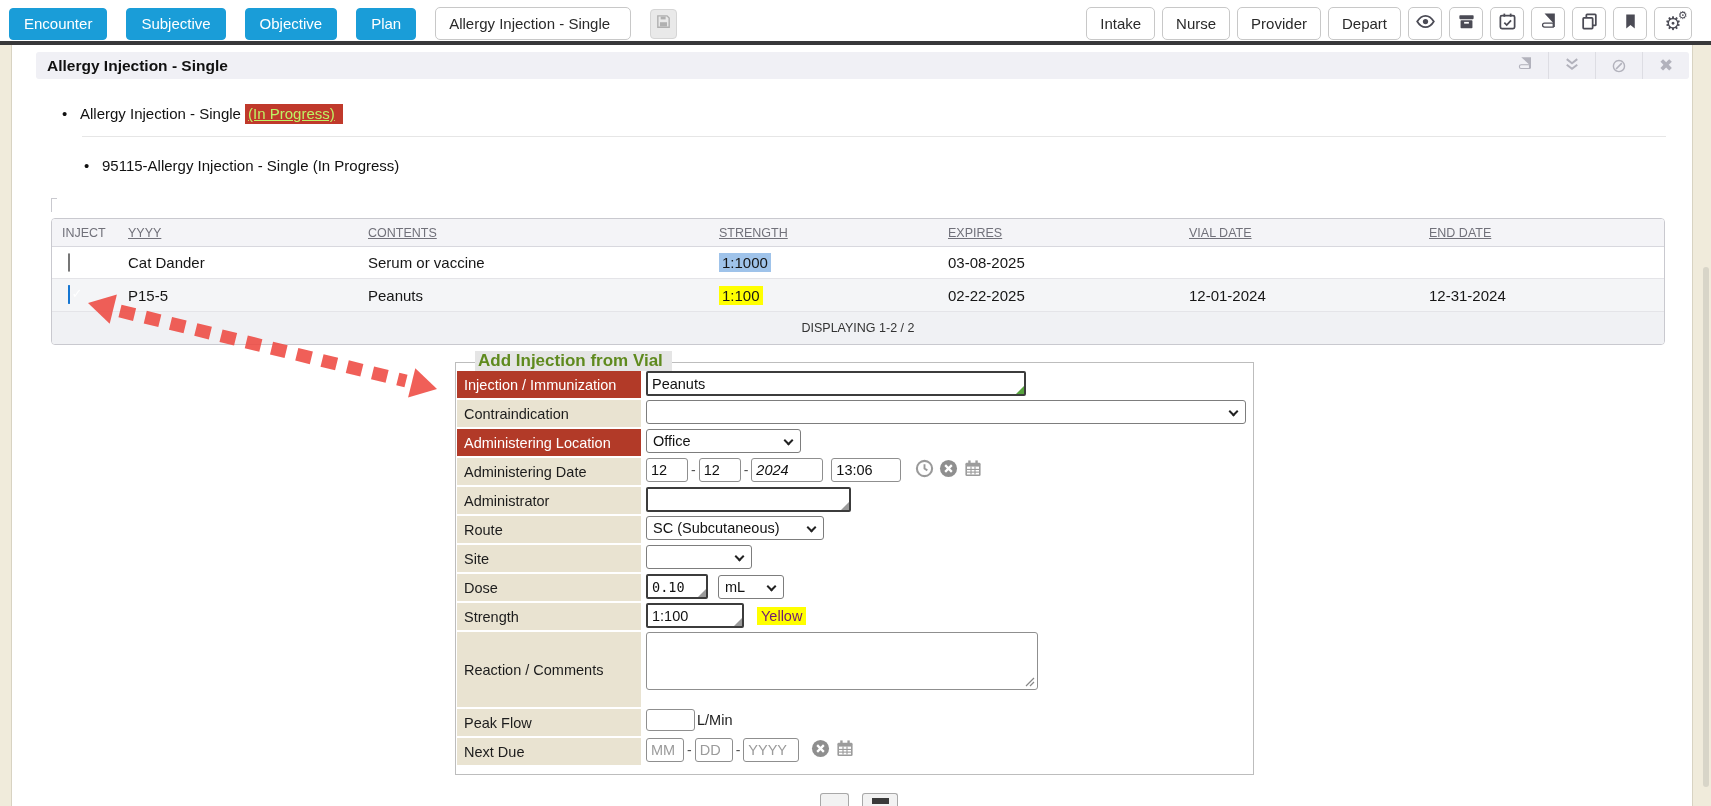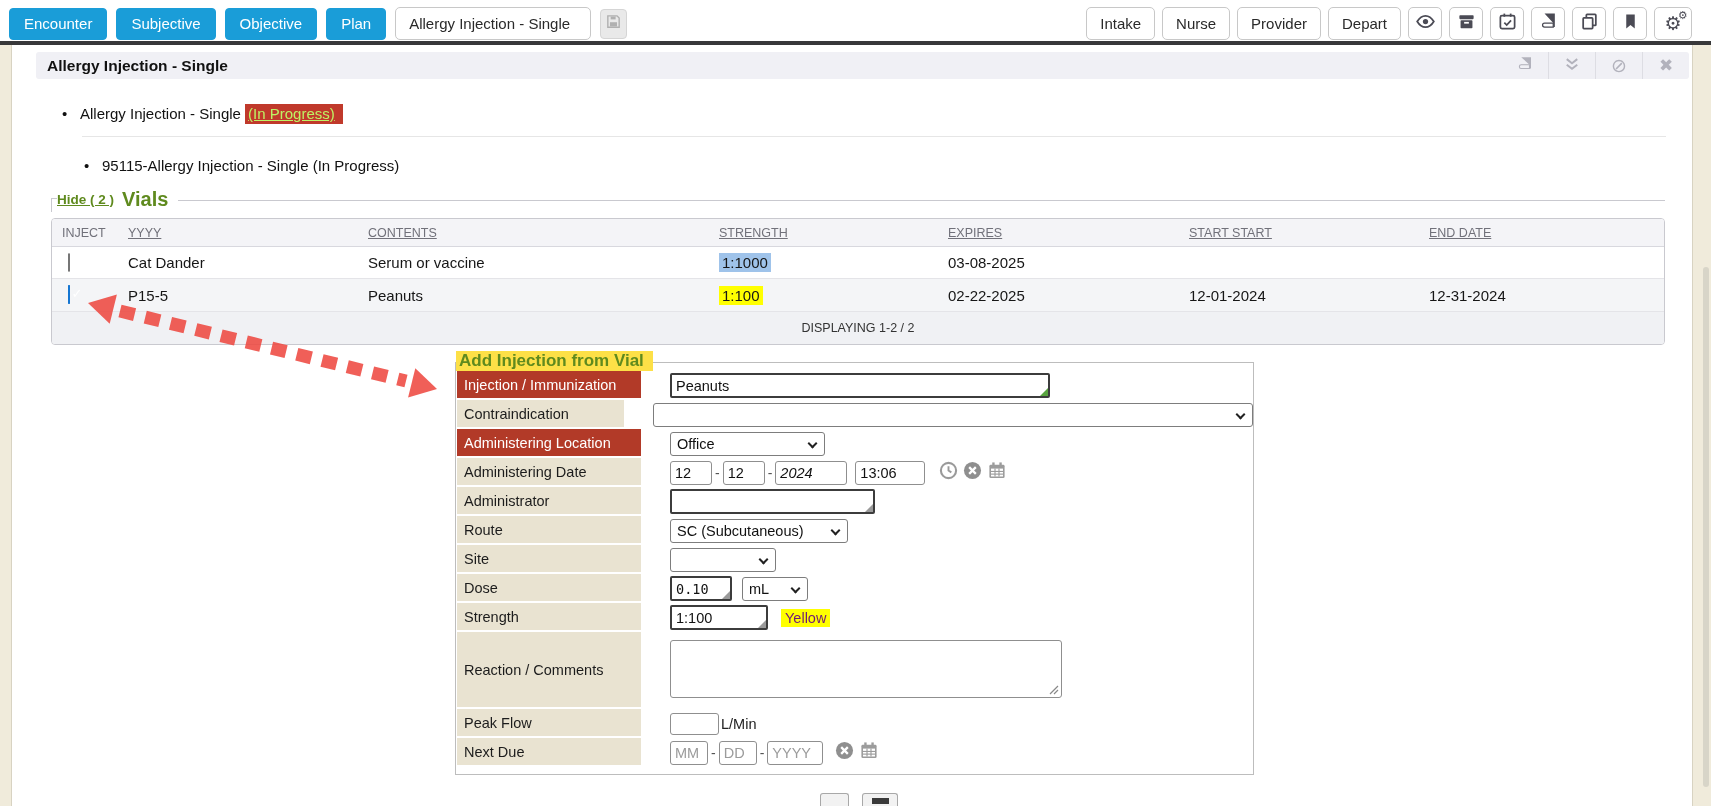--- a/index.html
+++ b/index.html
@@ -2,21 +2,21 @@
 <html><head>
 <meta charset="utf-8">
 <style>
   * { margin:0; padding:0; box-sizing:border-box; }
   html,body { background:#fff; }
   body { font-family:"Liberation Sans", sans-serif; }
   #screen { position:relative; width:1711px; height:806px; background:#fff; overflow:hidden; }
 
   
   .toolbar { position:absolute; left:0; top:0; width:1711px; height:45px; background:#fff; border-bottom:4px solid #38383a; }
-  .tb-left { position:absolute; left:9px; top:7px; display:flex; gap:9px; align-items:center; }
+  .tb-left { position:absolute; left:9px; top:7px; display:flex; gap:19px; align-items:center; }
   .btn-blue { height:32px; padding:0 14px; background:#1a9dd8; color:#fff; font-size:15px; border:1px solid #1a9dd8; border-radius:4px; display:flex; align-items:center; cursor:pointer; }
   .btn-white { height:33px; padding:0 13px; background:#fff; color:#2a2a2a; font-size:15px; border:1px solid #c8c8c8; border-radius:5px; display:flex; align-items:center; cursor:pointer; }
   .btn-save { height:30px; width:27px; background:#e9e9e9; border:1px solid #d5d5d5; border-radius:4px; display:flex; align-items:center; justify-content:center; }
   .tb-right { position:absolute; right:19px; top:7px; display:flex; gap:7px; align-items:center; }
   .btn-icon { height:33px; width:34px; background:#fff; color:#4b4b55; border:1px solid #c8c8c8; border-radius:5px; display:flex; align-items:center; justify-content:center; cursor:pointer; }
   .gearglyph { font-family:"DejaVu Sans", sans-serif; color:#4b4b55; font-size:19px; line-height:1; position:relative; }
   .gearglyph small { font-family:"DejaVu Sans", sans-serif; font-size:11px; position:absolute; right:-6px; top:-4px; }
 
   
   .strip-left  { position:absolute; left:0; top:45px; width:12px; height:761px; background:#f0ebdb; border-right:1px solid #d8d3c2; }
@@ -58,23 +58,23 @@
   .vfooter { height:32px; background:#f0f1f4; display:flex; align-items:center; justify-content:center; font-size:12.5px; color:#333; }
   .cb { width:17px; height:17px; border:1.5px solid #767676; border-radius:3px; background:#fff; margin-left:16px; cursor:pointer; position:relative; }
   .cb.checked { background:#1576d2; border-color:#1576d2; }
   .cb.checked::after { content:"✓"; font-family:"DejaVu Sans", sans-serif; position:absolute; left:2.5px; top:0px; color:#fff; font-size:13px; font-weight:bold; }
 
   
   .arrow-overlay { position:absolute; left:60px; top:285px; width:400px; height:120px; pointer-events:none; }
 
   
   .inj-fieldset { position:absolute; left:455px; top:362px; width:799px; height:413px; border:1px solid #bdbdbd; background:#fff; }
-  .inj-legend { position:absolute; left:0; top:-12px; background:#fde047; padding:0 9px 0 3px; font-size:17px; font-weight:bold; color:#5f8a1e; }
+  .inj-legend { position:absolute; left:19px; top:-12px; background:#e5e5e5; padding:0 9px 0 3px; font-size:17px; font-weight:bold; color:#5f8a1e; }
   .frows { position:absolute; left:1px; top:8px; width:796px; }
-  .frow { display:flex; align-items:center; height:29px;gap:24px; }
+  .frow { display:flex; align-items:flex-start; height:29px; }
   .frow.tall { height:77px; }
   .flabel { width:184px; align-self:stretch; background:#e9e3d1; border-bottom:2px solid #fff; display:flex; align-items:center; padding-left:7px; font-size:14.5px; color:#1c1c1c; }
   .flabel.req { background:#b23a28; color:#fff; }
   .ffield { display:flex; align-items:center; padding-left:5px; flex:1; }
 
   input, textarea { font-family:"Liberation Sans", sans-serif; font-size:14.5px; color:#111; outline:none; }
   .in-dark { border:2px solid #3c3c3c; border-radius:2px; height:25px; padding:0 4px; position:relative; background:#fff; }
   .in-lite { border:1px solid #8f8f8f; border-radius:3px; height:24px; padding:0 4px; background:#fff; }
   .in-ph::placeholder { color:#9b9b9b; opacity:1; }
   .rz-wrap { position:relative; display:inline-block; }
@@ -202,34 +202,29 @@
   <div class="bullet1">
     <span class="dot">•</span><span>Allergy Injection - Single</span>
     <span class="badge-inprogress">(In Progress)</span>
   </div>
   <div class="hr1"></div>
   <div class="bullet2">
     <span class="dot">•</span><span>95115-Allergy Injection - Single (In Progress)</span>
   </div>
 
   <div class="legend-corner"></div>
-  <div class="vials-legend">
-    <span class="hide-link">Hide ( 2 )</span>
-    <span class="vials-title">Vials</span>
-    <span class="legend-fill"></span>
-  </div>
 
   <div class="vtable">
     <div class="vrow vhead">
       <span>INJECT</span>
       <span class="sortable">YYYY</span>
       <span class="sortable">CONTENTS</span>
       <span class="sortable">STRENGTH</span>
       <span class="sortable">EXPIRES</span>
-      <span class="sortable">START START</span>
+      <span class="sortable">VIAL DATE</span>
       <span class="sortable">END DATE</span>
     </div>
     <div class="vrow vr1">
       <span><span class="cb"></span></span>
       <span class="vcell">Cat Dander</span>
       <span class="vcell">Serum or vaccine</span>
       <span class="vcell"><span class="hl" style="background: rgb(159, 195, 234);">1:1000</span></span>
       <span class="vcell">03-08-2025</span>
       <span class="vcell"></span>
       <span class="vcell"></span>

